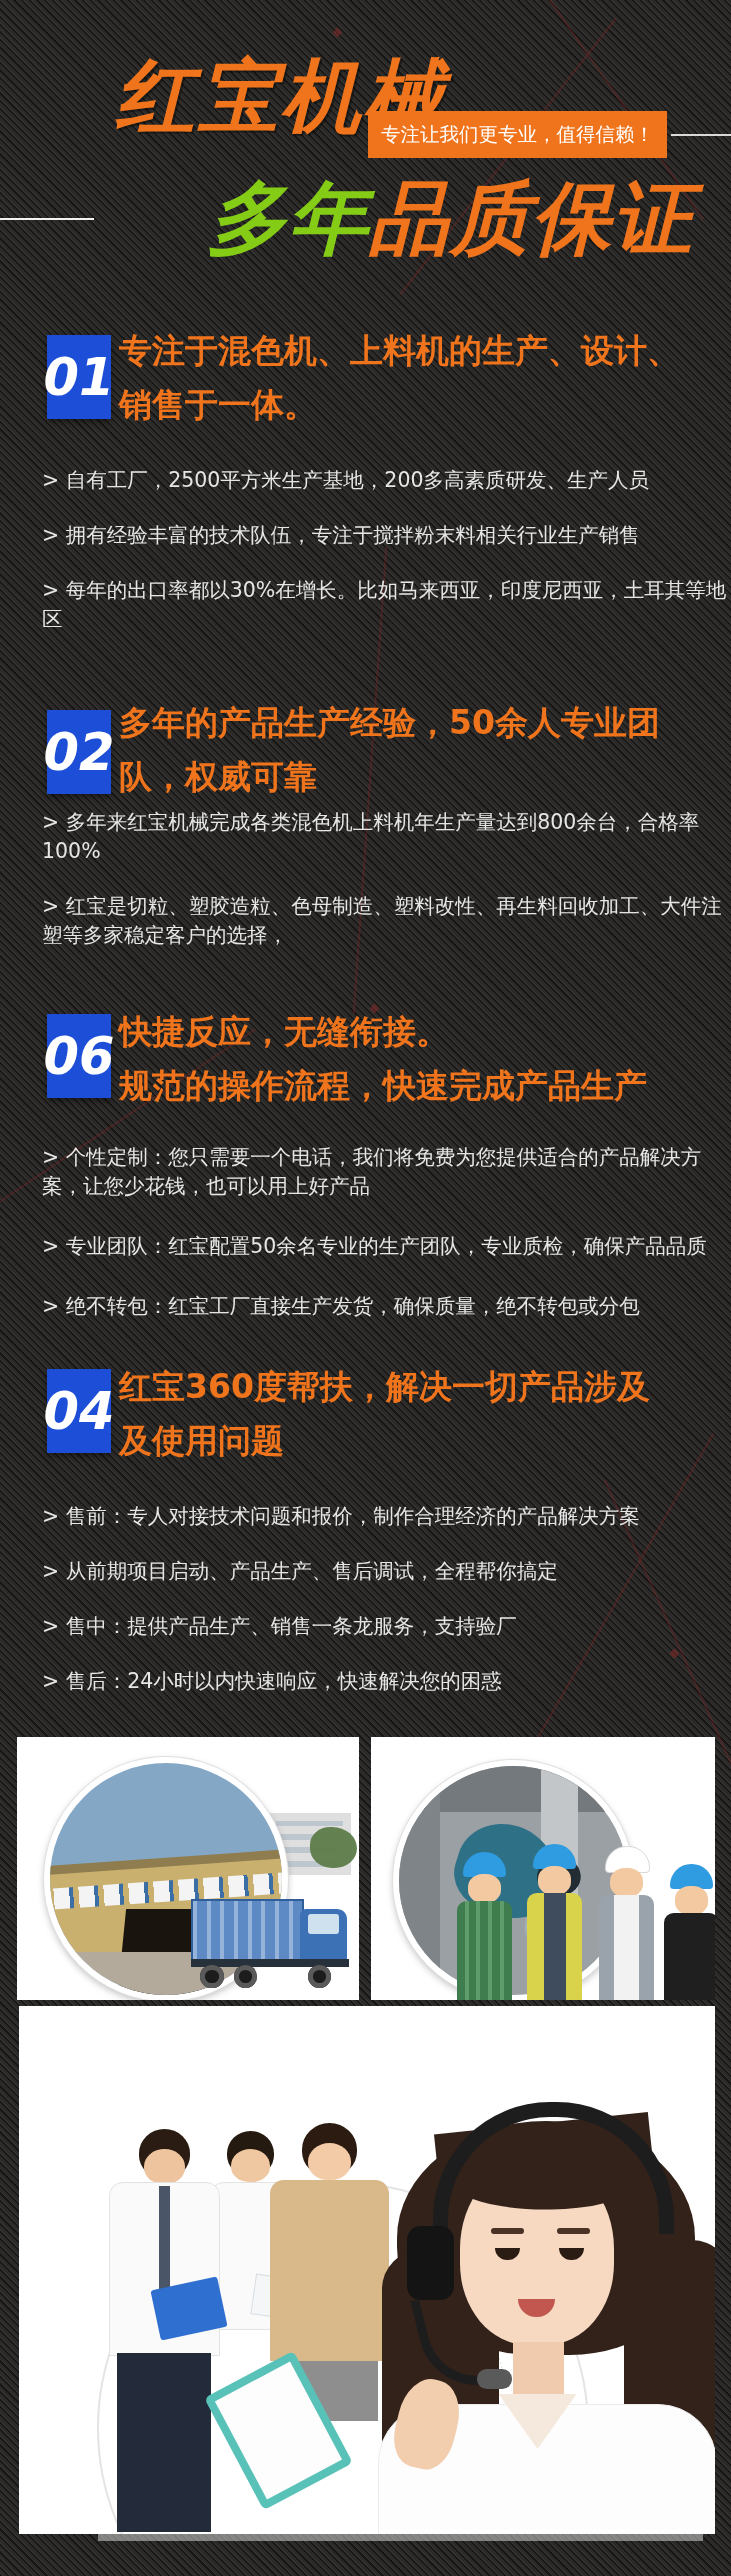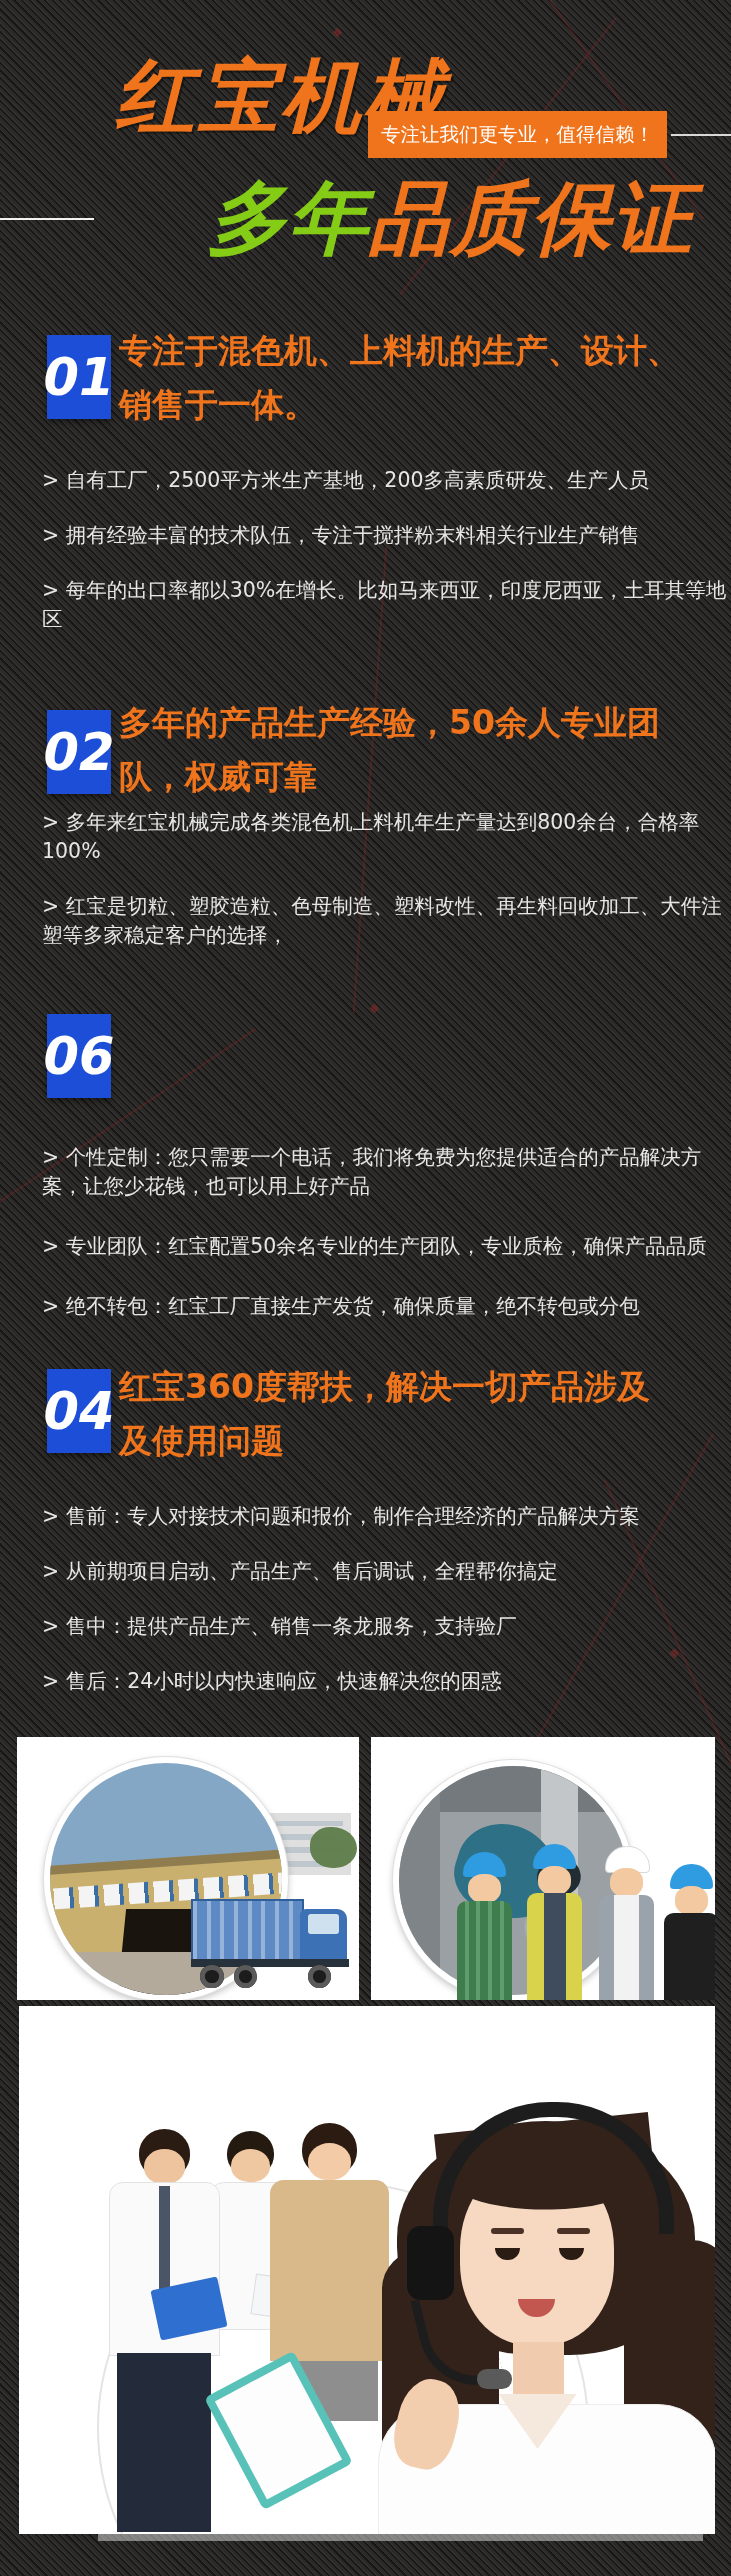--- a/index.html
+++ b/index.html
@@ -178,20 +178,24 @@
   <div class="sec-head" id="h2">
     <span>多年的产品生产经验，50余人专业团</span><br>
     <span>队，权威可靠</span>
   </div>
   <ul class="bullets" id="u2">
     <li>&gt; 多年来红宝机械完成各类混色机上料机年生产量达到800余台，合格率100%</li>
     <li>&gt; 红宝是切粒、塑胶造粒、色母制造、塑料改性、再生料回收加工、大件注塑等多家稳定客户的选择，</li>
   </ul>
 
   <div class="num-badge" id="b3">06</div>
+  <div class="sec-head" id="h3">
+    <span>快捷反应，无缝衔接。</span><br>
+    <span>规范的操作流程，快速完成产品生产</span>
+  </div>
   <ul class="bullets sp32" id="u3">
     <li>&gt; 个性定制：您只需要一个电话，我们将免费为您提供适合的产品解决方案，让您少花钱，也可以用上好产品</li>
     <li>&gt; 专业团队：红宝配置50余名专业的生产团队，专业质检，确保产品品质</li>
     <li>&gt; 绝不转包：红宝工厂直接生产发货，确保质量，绝不转包或分包</li>
   </ul>
 
   <div class="num-badge" id="b4">04</div>
   <div class="sec-head" id="h4">
     <span>红宝360度帮扶，解决一切产品涉及</span><br>
     <span>及使用问题</span>

